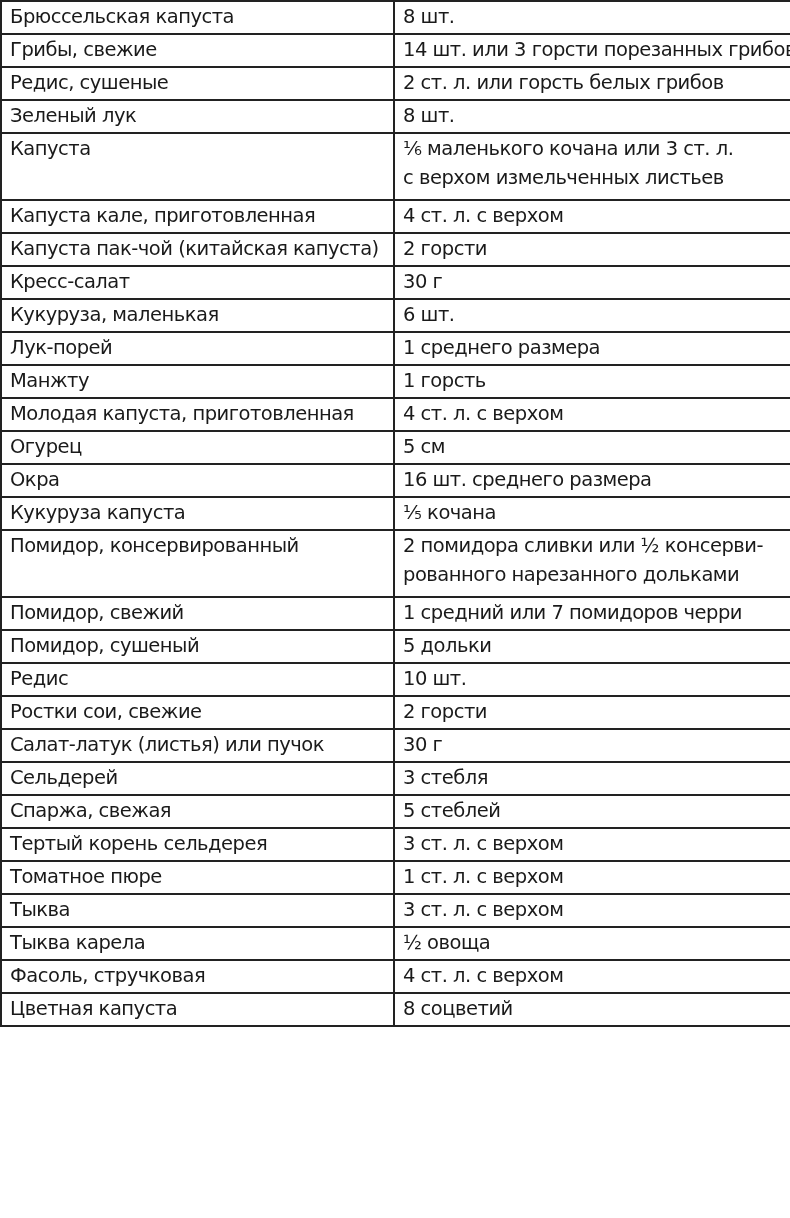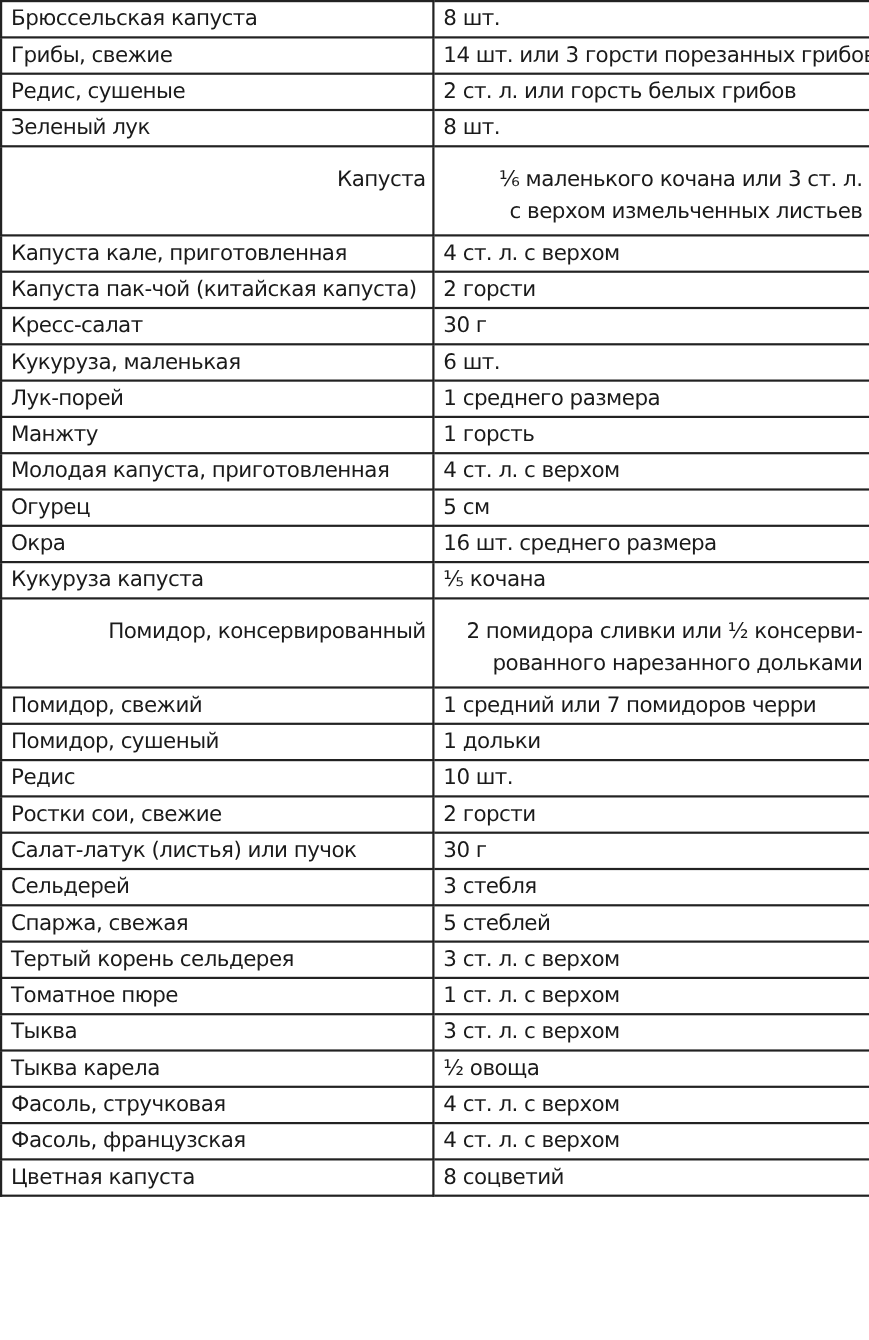--- a/index.html
+++ b/index.html
@@ -18,21 +18,21 @@
     table.portions td {
       border: 2px solid #222222;
       padding: 0 6px 0 8px;
       height: 31px;
       line-height: 29px;
       vertical-align: top;
       white-space: nowrap;
       overflow: hidden;
       transform: scaleX(1);
     }
-    table.portions tr.double td { height: 65px; white-space: normal; line-height: 29px; padding-top: 14px; text-align: right; }
+    table.portions tr.double td { height: 65px; white-space: normal; line-height: 29px; padding-top: 0; }
   </style>
 </head>
 <body>
 
 <table class="portions">
   <colgroup>
       <col class="c1">
       <col class="c2">
     </colgroup>
   <tbody id="tbody">
@@ -105,21 +105,21 @@
           <div>2 помидора сливки или ½ консерви-</div>
           <div>рованного нарезанного дольками</div>
         </td>
       </tr>
       <tr>
         <td>Помидор, свежий</td>
         <td>1 средний или 7 помидоров черри</td>
       </tr>
       <tr>
         <td>Помидор, сушеный</td>
-        <td>1 дольки</td>
+        <td>5 дольки</td>
       </tr>
       <tr>
         <td>Редис</td>
         <td>10 шт.</td>
       </tr>
       <tr>
         <td>Ростки сои, свежие</td>
         <td>2 горсти</td>
       </tr>
       <tr>
@@ -148,21 +148,17 @@
       </tr>
       <tr>
         <td>Тыква карела</td>
         <td>½ овоща</td>
       </tr>
       <tr>
         <td>Фасоль, стручковая</td>
         <td>4 ст. л. с верхом</td>
       </tr>
       <tr>
-        <td>Фасоль, французская</td>
-        <td>4 ст. л. с верхом</td>
-      </tr>
-      <tr>
         <td>Цветная капуста</td>
         <td>8 соцветий</td>
       </tr>
     </tbody>
 </table>
 
 </body></html>

